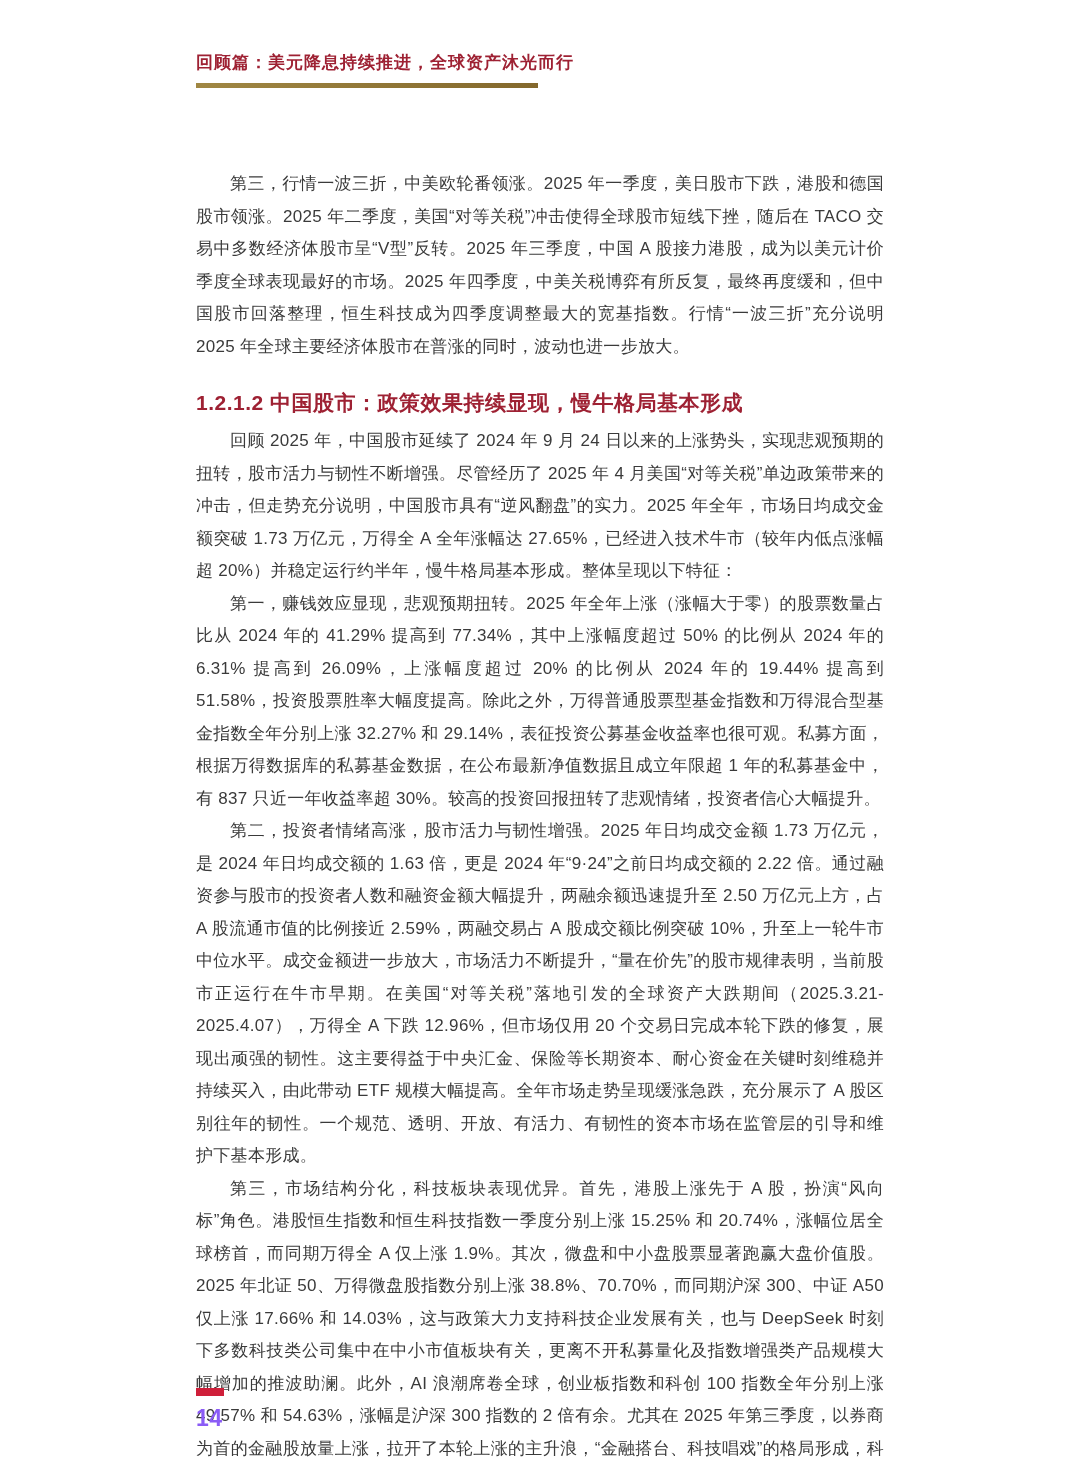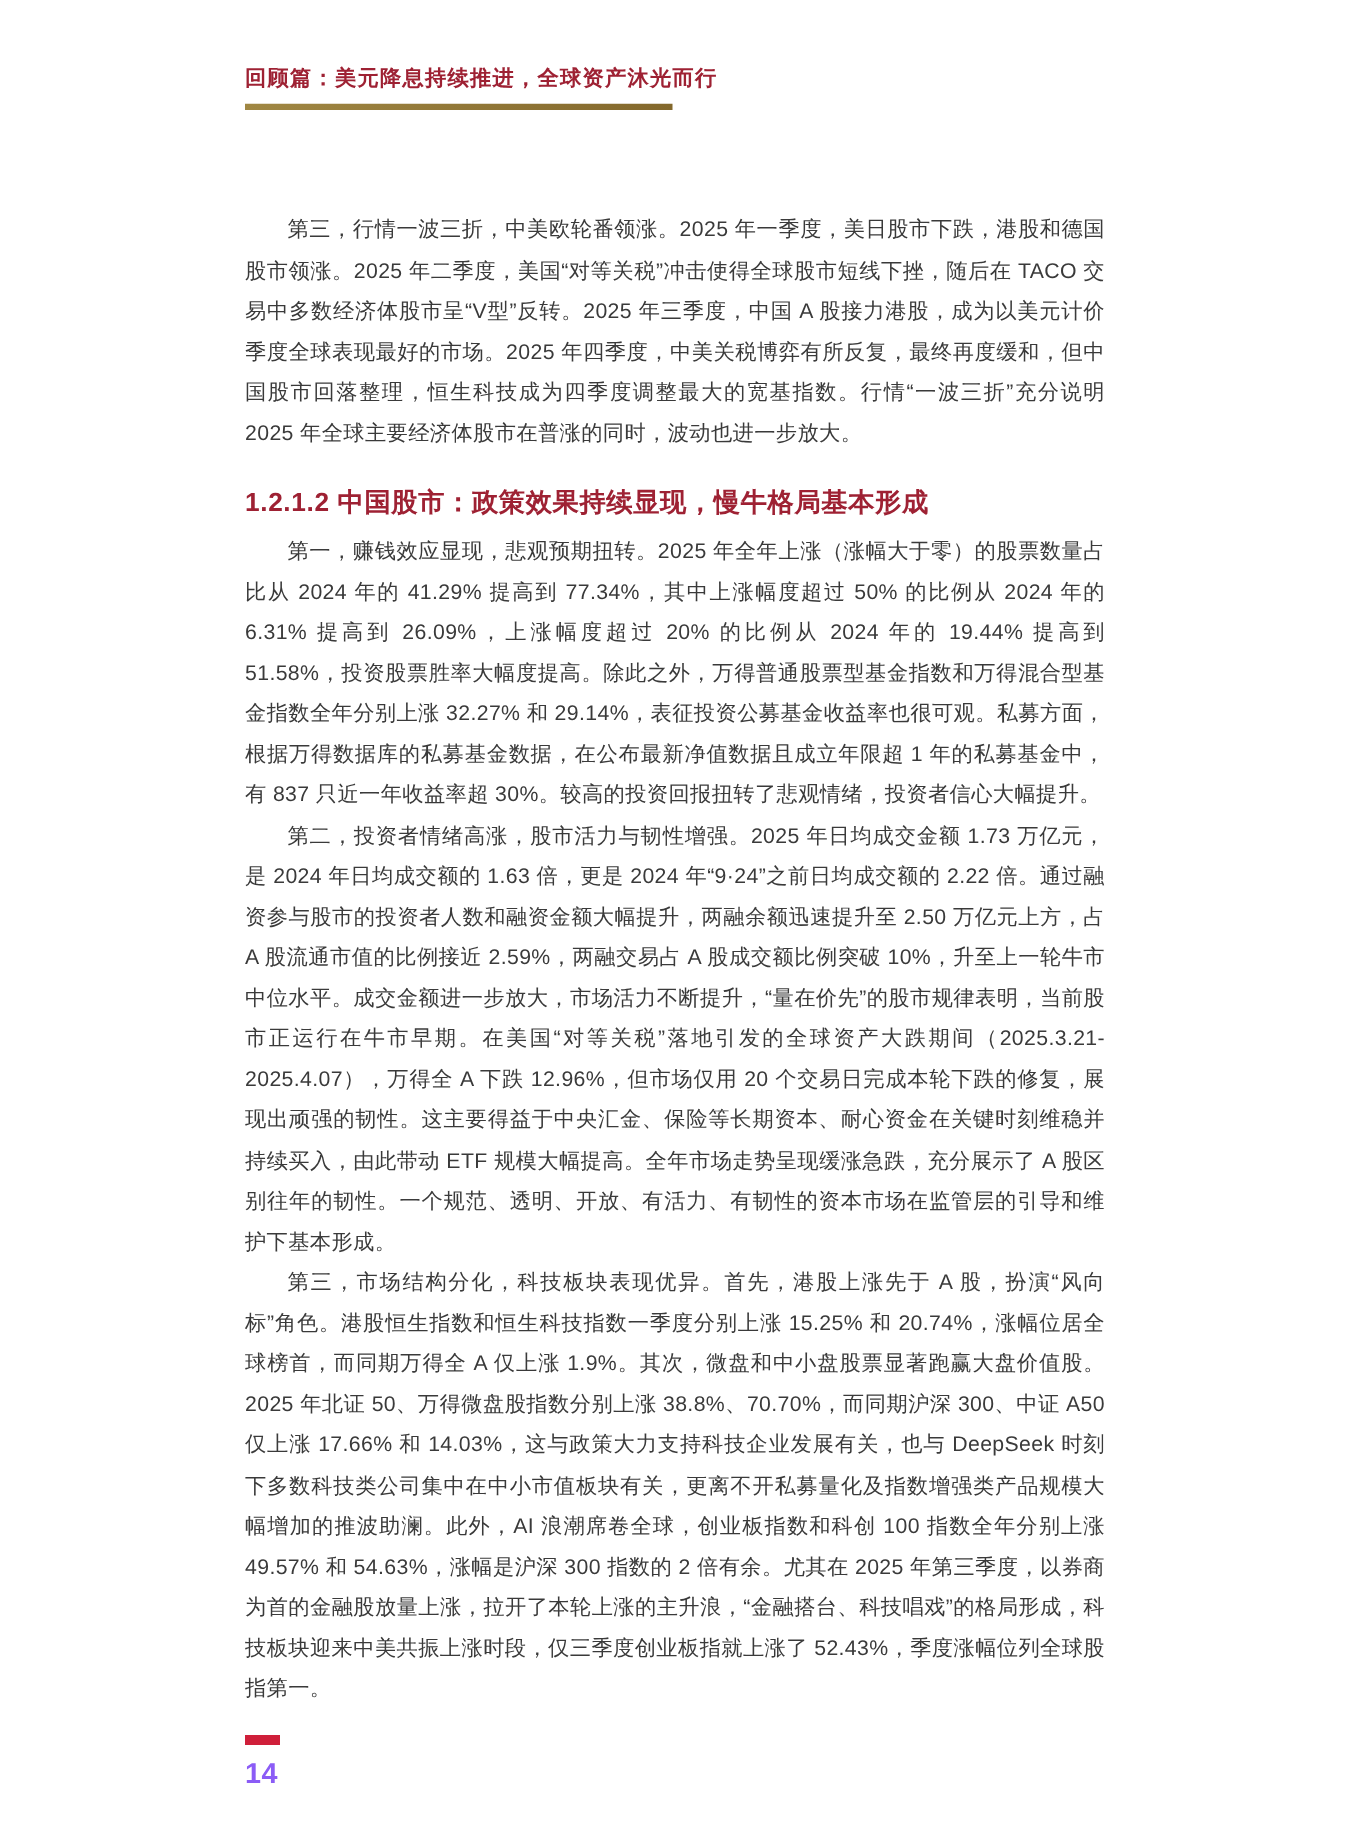--- a/index.html
+++ b/index.html
@@ -87,20 +87,21 @@
     <header class="doc-header">
       <div class="header-title">回顾篇：美元降息持续推进，全球资产沐光而行</div>
       <div class="header-bar"></div>
     </header>
 
     <main class="doc-main">
       <p class="body-para">第三，行情一波三折，中美欧轮番领涨。2025 年一季度，美日股市下跌，港股和德国股市领涨。2025 年二季度，美国“对等关税”冲击使得全球股市短线下挫，随后在 TACO 交易中多数经济体股市呈“V型”反转。2025 年三季度，中国 A 股接力港股，成为以美元计价季度全球表现最好的市场。2025 年四季度，中美关税博弈有所反复，最终再度缓和，但中国股市回落整理，恒生科技成为四季度调整最大的宽基指数。行情“一波三折”充分说明 2025 年全球主要经济体股市在普涨的同时，波动也进一步放大。</p>
 
       <h2 class="section-heading">1.2.1.2 中国股市：政策效果持续显现，慢牛格局基本形成</h2>
 
+      <p class="body-para">回顾 2025 年，中国股市延续了 2024 年 9 月 24 日以来的上涨势头，实现悲观预期的扭转，股市活力与韧性不断增强。尽管经历了 2025 年 4 月美国“对等关税”单边政策带来的冲击，但走势充分说明，中国股市具有“逆风翻盘”的实力。2025 年全年，市场日均成交金额突破 1.73 万亿元，万得全 A 全年涨幅达 27.65%，已经进入技术牛市（较年内低点涨幅超 20%）并稳定运行约半年，慢牛格局基本形成。整体呈现以下特征：</p>
 
       <p class="body-para">第一，赚钱效应显现，悲观预期扭转。2025 年全年上涨（涨幅大于零）的股票数量占比从 2024 年的 41.29% 提高到 77.34%，其中上涨幅度超过 50% 的比例从 2024 年的 6.31% 提高到 26.09%，上涨幅度超过 20% 的比例从 2024 年的 19.44% 提高到 51.58%，投资股票胜率大幅度提高。除此之外，万得普通股票型基金指数和万得混合型基金指数全年分别上涨 32.27% 和 29.14%，表征投资公募基金收益率也很可观。私募方面，根据万得数据库的私募基金数据，在公布最新净值数据且成立年限超 1 年的私募基金中，有 837 只近一年收益率超 30%。较高的投资回报扭转了悲观情绪，投资者信心大幅提升。</p>
 
       <p class="body-para">第二，投资者情绪高涨，股市活力与韧性增强。2025 年日均成交金额 1.73 万亿元，是 2024 年日均成交额的 1.63 倍，更是 2024 年“9·24”之前日均成交额的 2.22 倍。通过融资参与股市的投资者人数和融资金额大幅提升，两融余额迅速提升至 2.50 万亿元上方，占 A 股流通市值的比例接近 2.59%，两融交易占 A 股成交额比例突破 10%，升至上一轮牛市中位水平。成交金额进一步放大，市场活力不断提升，“量在价先”的股市规律表明，当前股市正运行在牛市早期。在美国“对等关税”落地引发的全球资产大跌期间（2025.3.21-2025.4.07），万得全 A 下跌 12.96%，但市场仅用 20 个交易日完成本轮下跌的修复，展现出顽强的韧性。这主要得益于中央汇金、保险等长期资本、耐心资金在关键时刻维稳并持续买入，由此带动 ETF 规模大幅提高。全年市场走势呈现缓涨急跌，充分展示了 A 股区别往年的韧性。一个规范、透明、开放、有活力、有韧性的资本市场在监管层的引导和维护下基本形成。</p>
 
       <p class="body-para">第三，市场结构分化，科技板块表现优异。首先，港股上涨先于 A 股，扮演“风向标”角色。港股恒生指数和恒生科技指数一季度分别上涨 15.25% 和 20.74%，涨幅位居全球榜首，而同期万得全 A 仅上涨 1.9%。其次，微盘和中小盘股票显著跑赢大盘价值股。2025 年北证 50、万得微盘股指数分别上涨 38.8%、70.70%，而同期沪深 300、中证 A50 仅上涨 17.66% 和 14.03%，这与政策大力支持科技企业发展有关，也与 DeepSeek 时刻下多数科技类公司集中在中小市值板块有关，更离不开私募量化及指数增强类产品规模大幅增加的推波助澜。此外，AI 浪潮席卷全球，创业板指数和科创 100 指数全年分别上涨 49.57% 和 54.63%，涨幅是沪深 300 指数的 2 倍有余。尤其在 2025 年第三季度，以券商为首的金融股放量上涨，拉开了本轮上涨的主升浪，“金融搭台、科技唱戏”的格局形成，科技板块迎来中美共振上涨时段，仅三季度创业板指就上涨了 52.43%，季度涨幅位列全球股指第一。</p>
 
     </main>
 
   </div>

